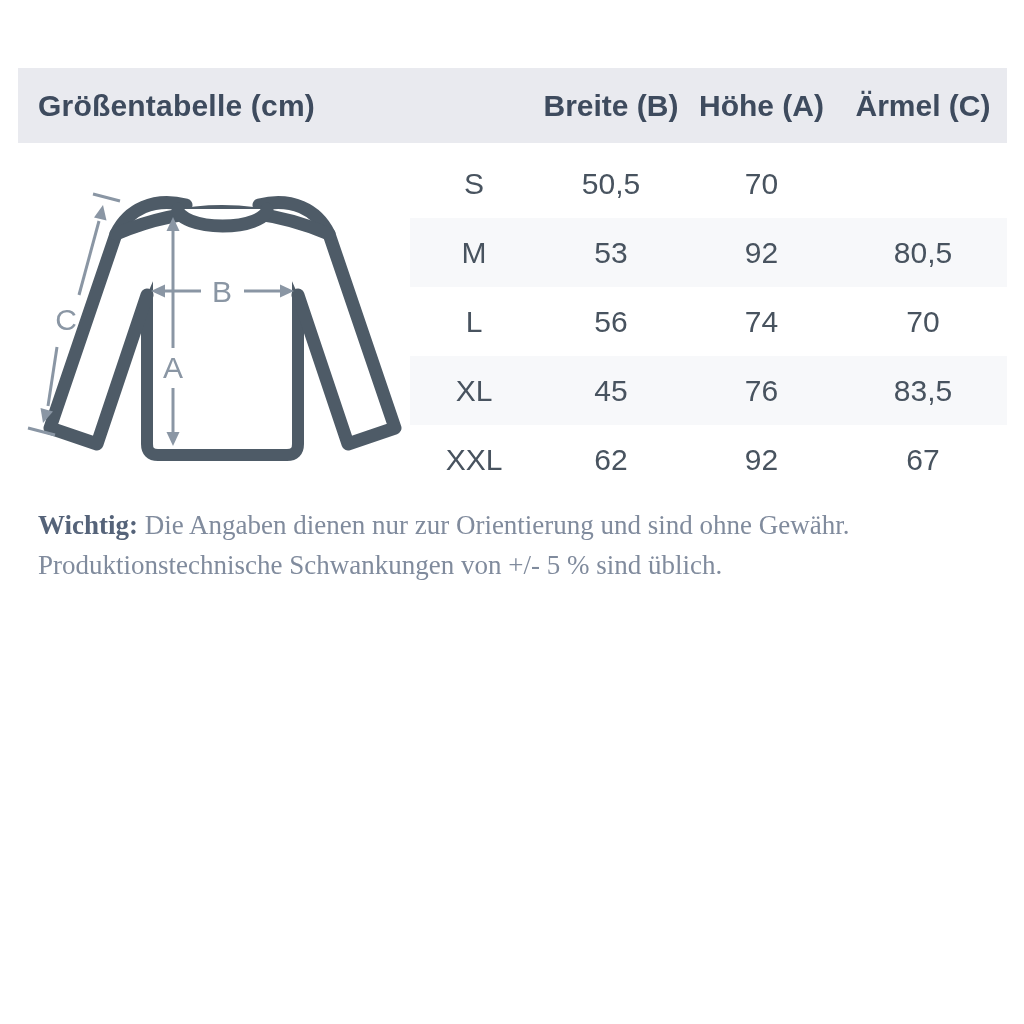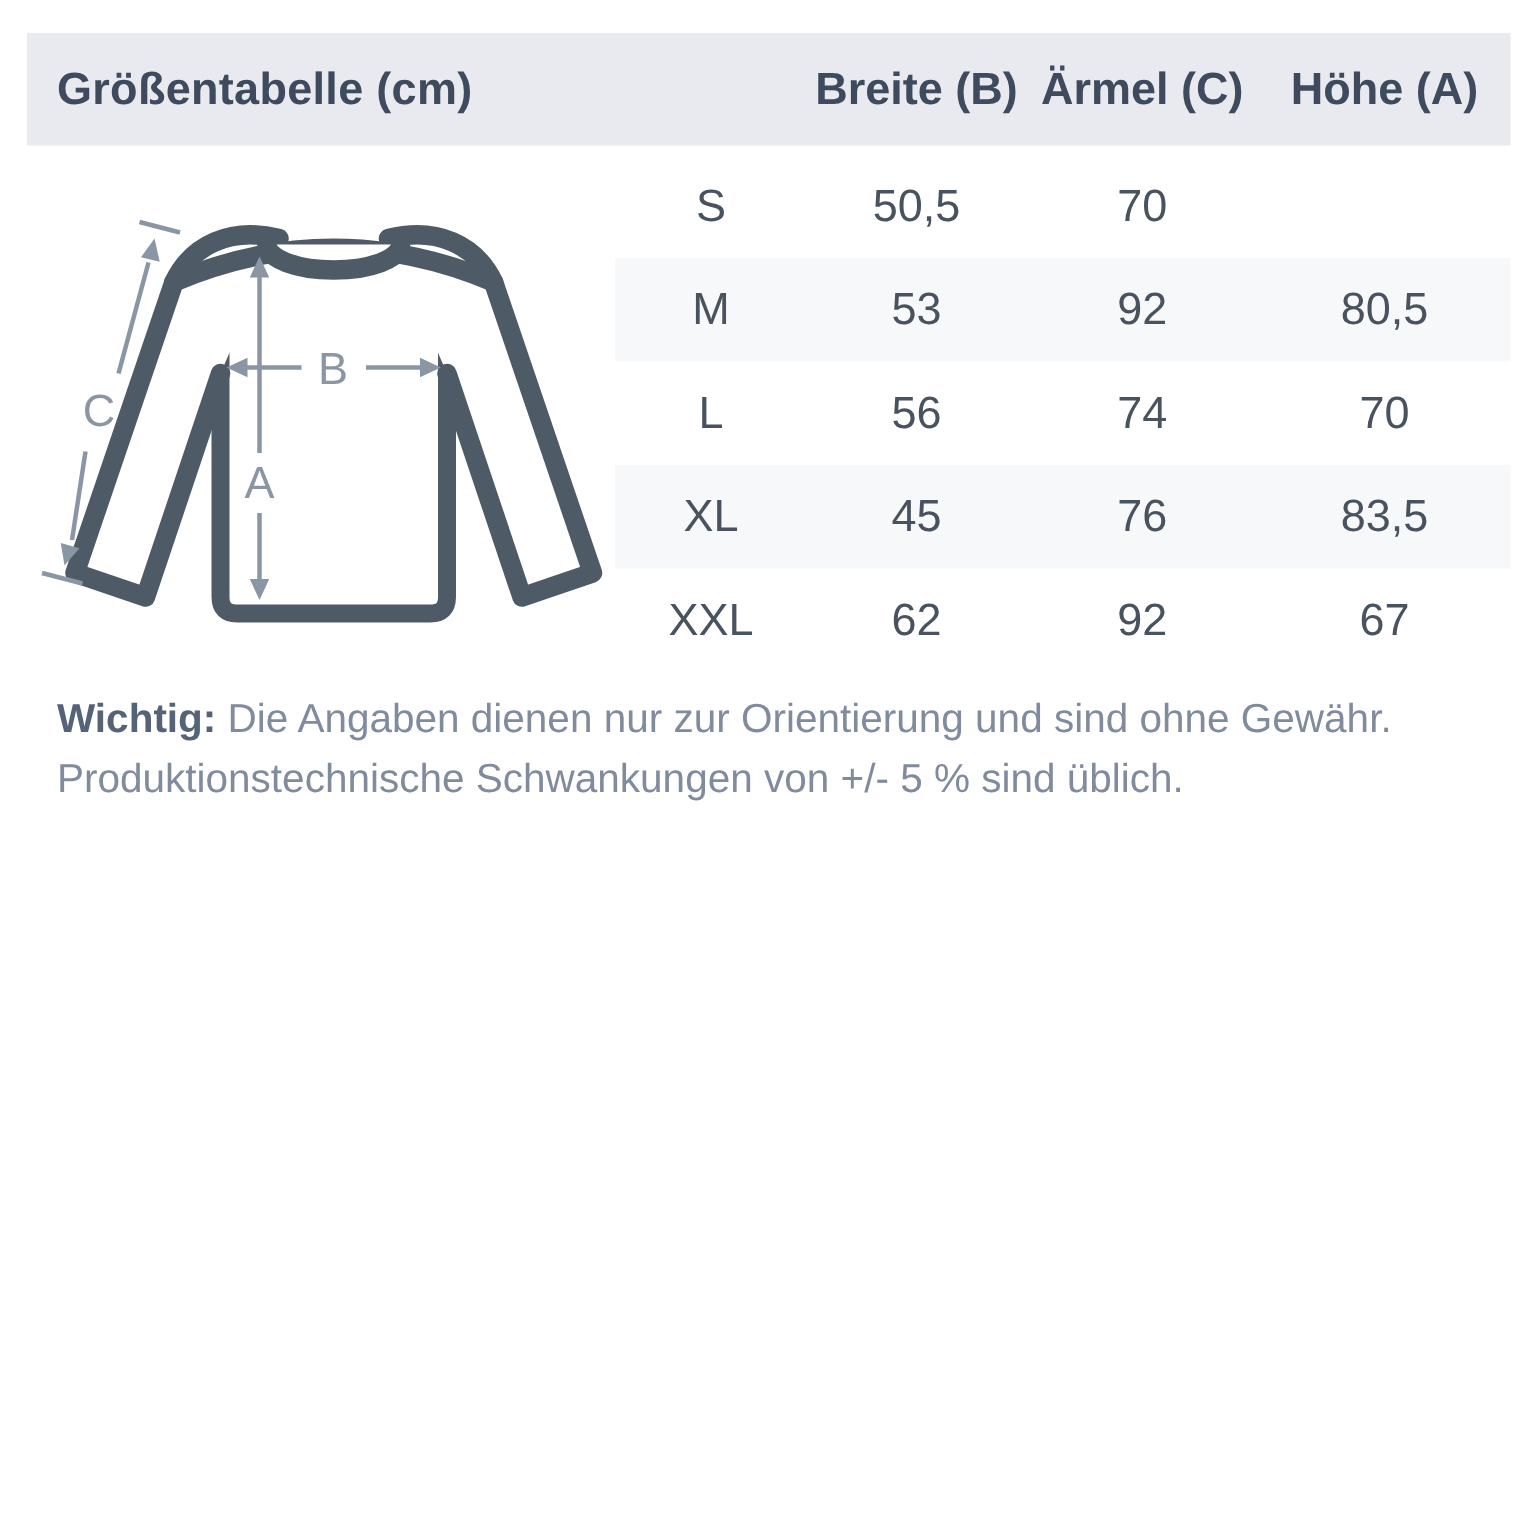--- a/index.html
+++ b/index.html
@@ -1,21 +1,21 @@
 <!DOCTYPE html>
 <html><head>
 <meta charset="utf-8">
 <style>
   html,body{margin:0;padding:0;}
   body{
     width:1024px;height:1024px;background:#ffffff;
     font-family:"Liberation Sans","DejaVu Sans",sans-serif;
     position:relative;overflow:hidden;
   }
-  .page{position:absolute;inset:0;background:#ffffff;}
+  .page{position:absolute;inset:0;background:#ffffff;margin-top:46px;}
 
   
   .header-bar{
     position:absolute;left:18px;top:22px;width:989px;height:75px;
     background:#e9eaef;
     display:grid;grid-template-columns:520px 146px 155px 168px;
     align-items:center;
   }
   .header-title{
     padding-left:20px;font-size:30px;font-weight:bold;color:#3e4b5e;
@@ -41,32 +41,32 @@
   
   .sweater-wrap{position:absolute;left:20px;top:135px;width:390px;height:300px;}
   .sweater-wrap svg{display:block;width:100%;height:100%;}
 
   
   .note{
     position:absolute;left:38px;top:459px;width:950px;
     font-size:27px;line-height:40px;color:#808b9d;
   }
   .note b{color:#556379;font-weight:bold;}
-  .note-line{white-space:nowrap;}
+  .note-line{white-space:nowrap;font-family:Liberation Serif, serif;}
 </style>
 </head>
 <body>
 
 <div class="page">
 
   <div class="header-bar">
     <div class="header-title">Größentabelle (cm)</div>
     <div class="col-label">Breite (B)</div>
+    <div class="col-label">Höhe (A)</div>
     <div class="col-label">Ärmel (C)</div>
-    <div class="col-label">Höhe (A)</div>
   </div>
 
   <div class="sweater-wrap">
     <svg viewBox="20 135 390 300" xmlns="http://www.w3.org/2000/svg">
       <g fill="none" stroke="#4e5b67" stroke-width="13" stroke-linejoin="round" stroke-linecap="round">
 
         <path d="M 147,166 L 147,398 Q 147,409 158,409 L 287,409 Q 298,409 298,398 L 298,166" stroke-width="12" fill="#ffffff"></path>
 
         <path d="M 186,159 C 154,151 128,163 116,188 L 50,382 L 97,398 L 147,249" fill="#ffffff"></path>
 

